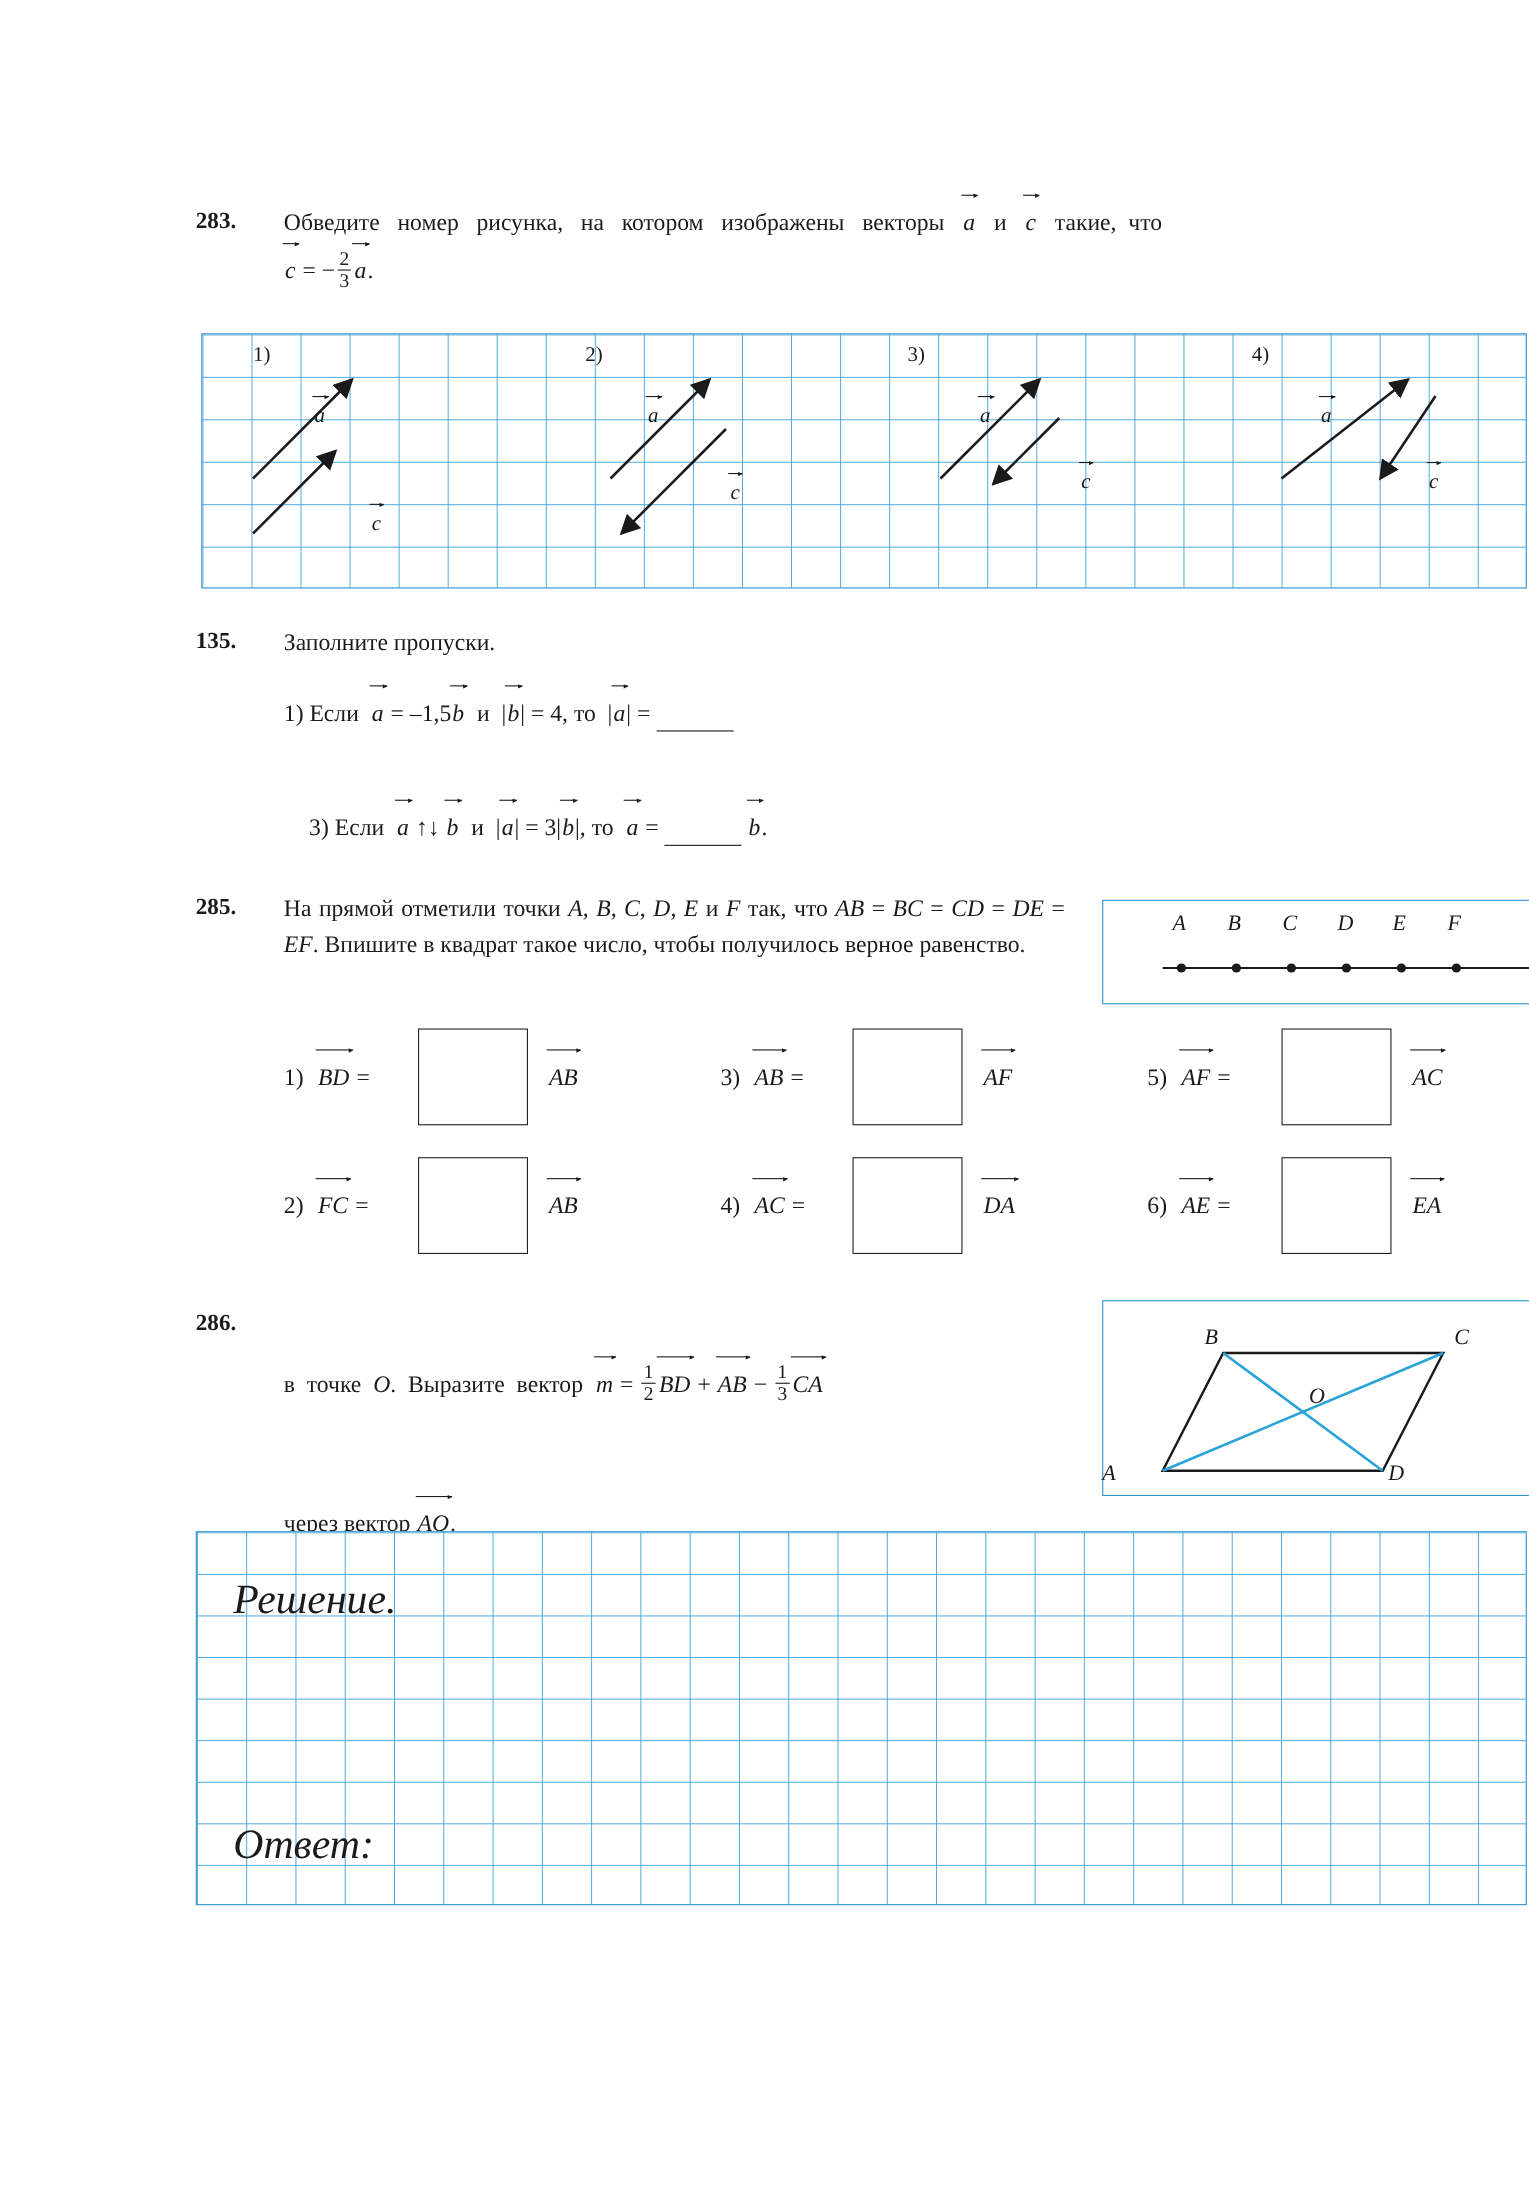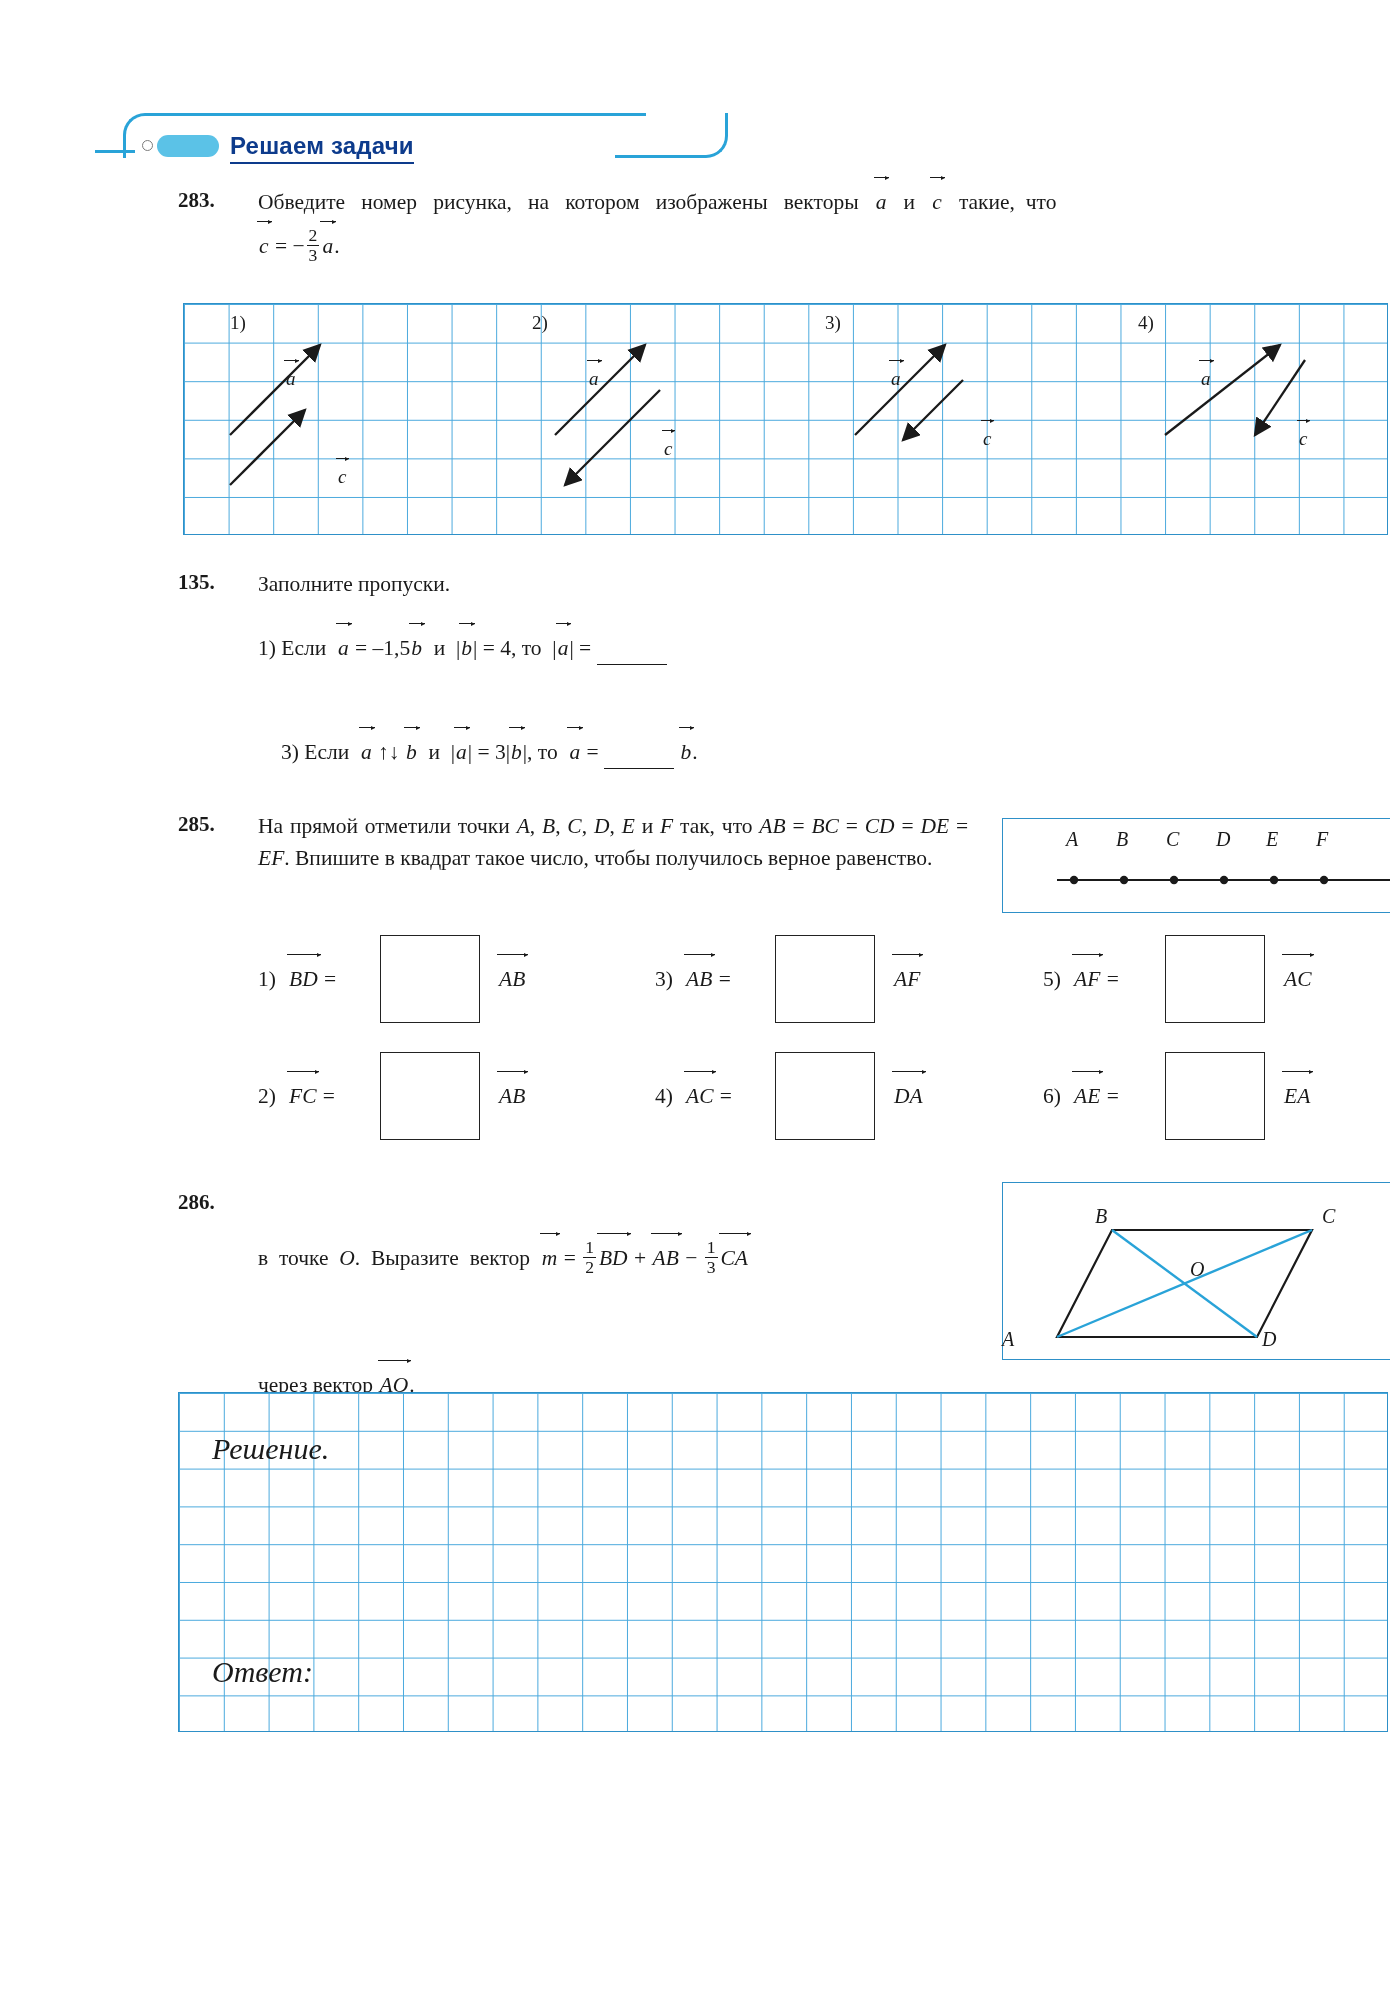--- a/index.html
+++ b/index.html
@@ -191,38 +191,30 @@
     text-align: center;
     font-family: "Liberation Sans", sans-serif;
     font-weight: bold;
     font-size: 19px;
   }
 
   .script {
     position: absolute;
     font-family: "Liberation Serif", serif;
     font-style: italic;
-    font-size: 30px;
+    font-size: 38px;
   }
 
   svg { display: block; }
 </style>
 </head>
 <body>
 
 <div class="page">
 
-  <div class="header-band">
-    <div class="header-line-left"></div>
-    <div class="header-curve"></div>
-    <div class="header-curve2"></div>
-    <div class="header-pill"></div>
-    <div class="header-dot"></div>
-    <div class="header-title">Решаем задачи</div>
-  </div>
 
   <div class="num" style="left:178px; top:188px;">283.</div>
   <div class="body-text" style="left:258px; top:186px; width:1140px;">
     Обведите&nbsp;&nbsp; номер&nbsp;&nbsp; рисунка,&nbsp;&nbsp; на&nbsp;&nbsp; котором&nbsp;&nbsp; изображены&nbsp;&nbsp; векторы&nbsp;&nbsp; <span class="vec">a</span>&nbsp;&nbsp; и&nbsp;&nbsp; <span class="vec">c</span>&nbsp;&nbsp; такие,&nbsp; что
   </div>
   <div class="body-text" style="left:258px; top:226px;">
     <span class="vec">c</span> = −<span class="frac"><span class="n">2</span><span class="d">3</span></span><span class="vec">a</span>.
   </div>
 
   <div class="grid" style="left:183px; top:303px; width:1205px; height:232px; background-size:44.6px 38.6px;"></div>

